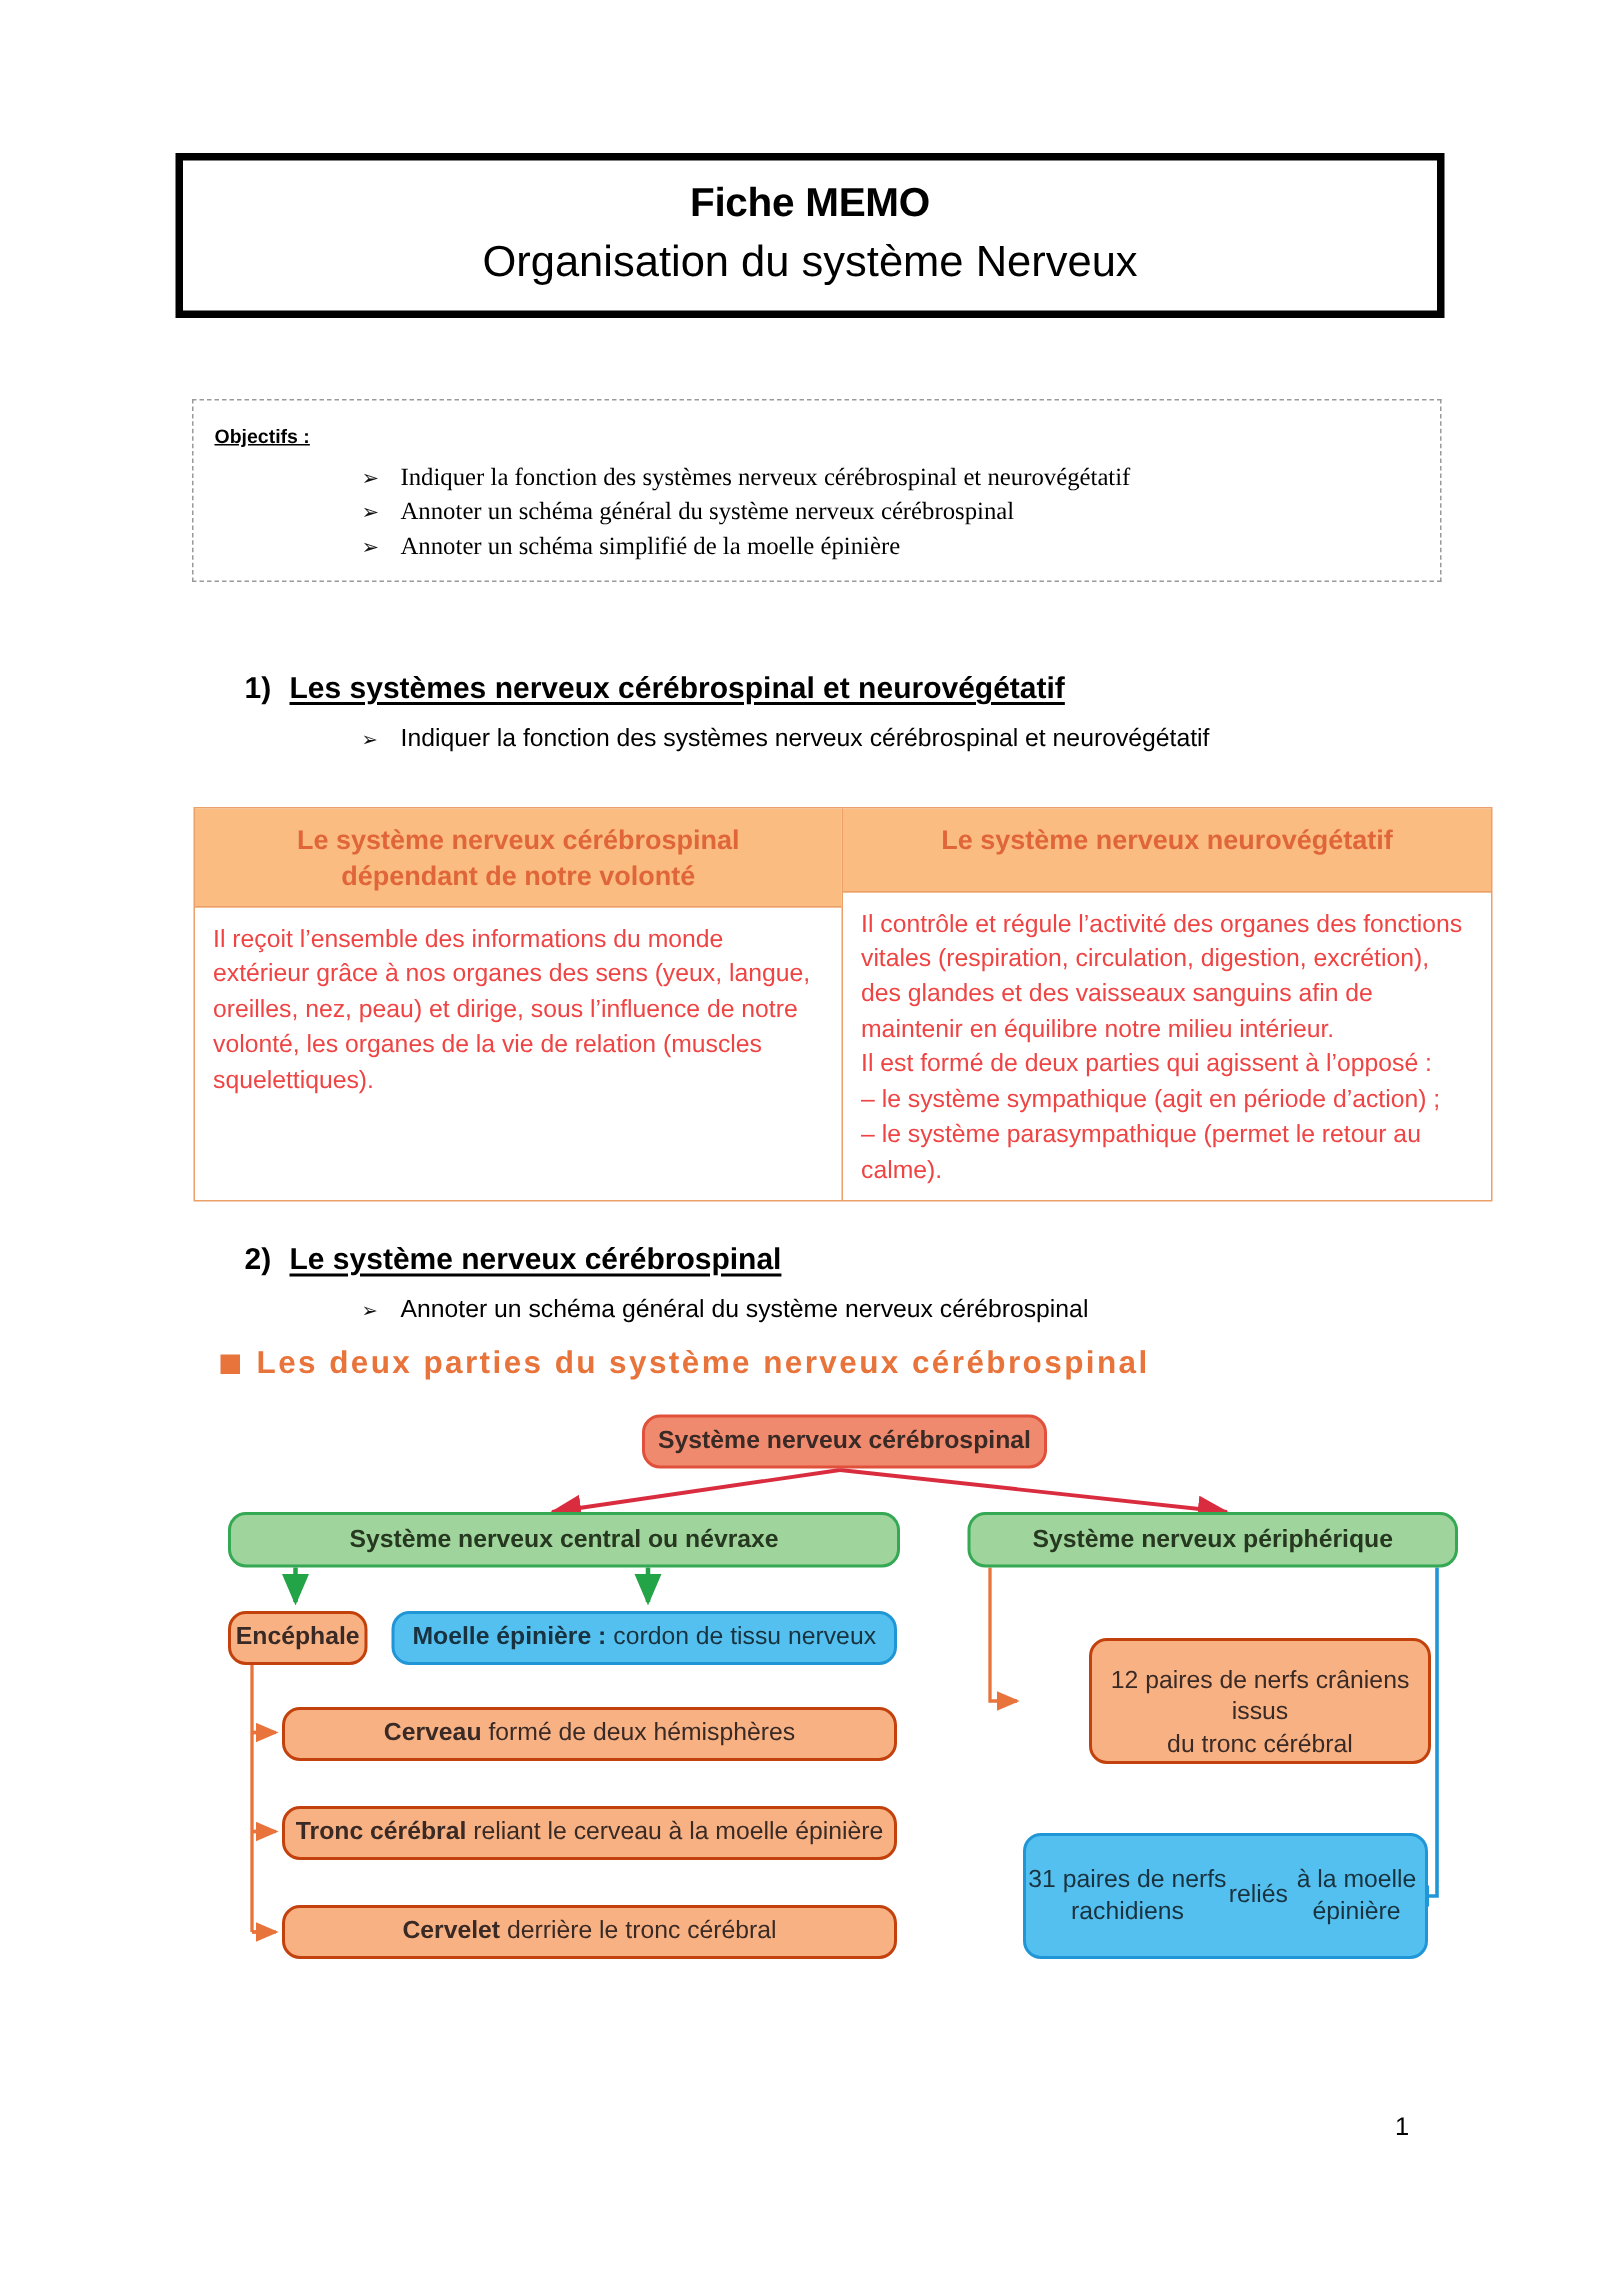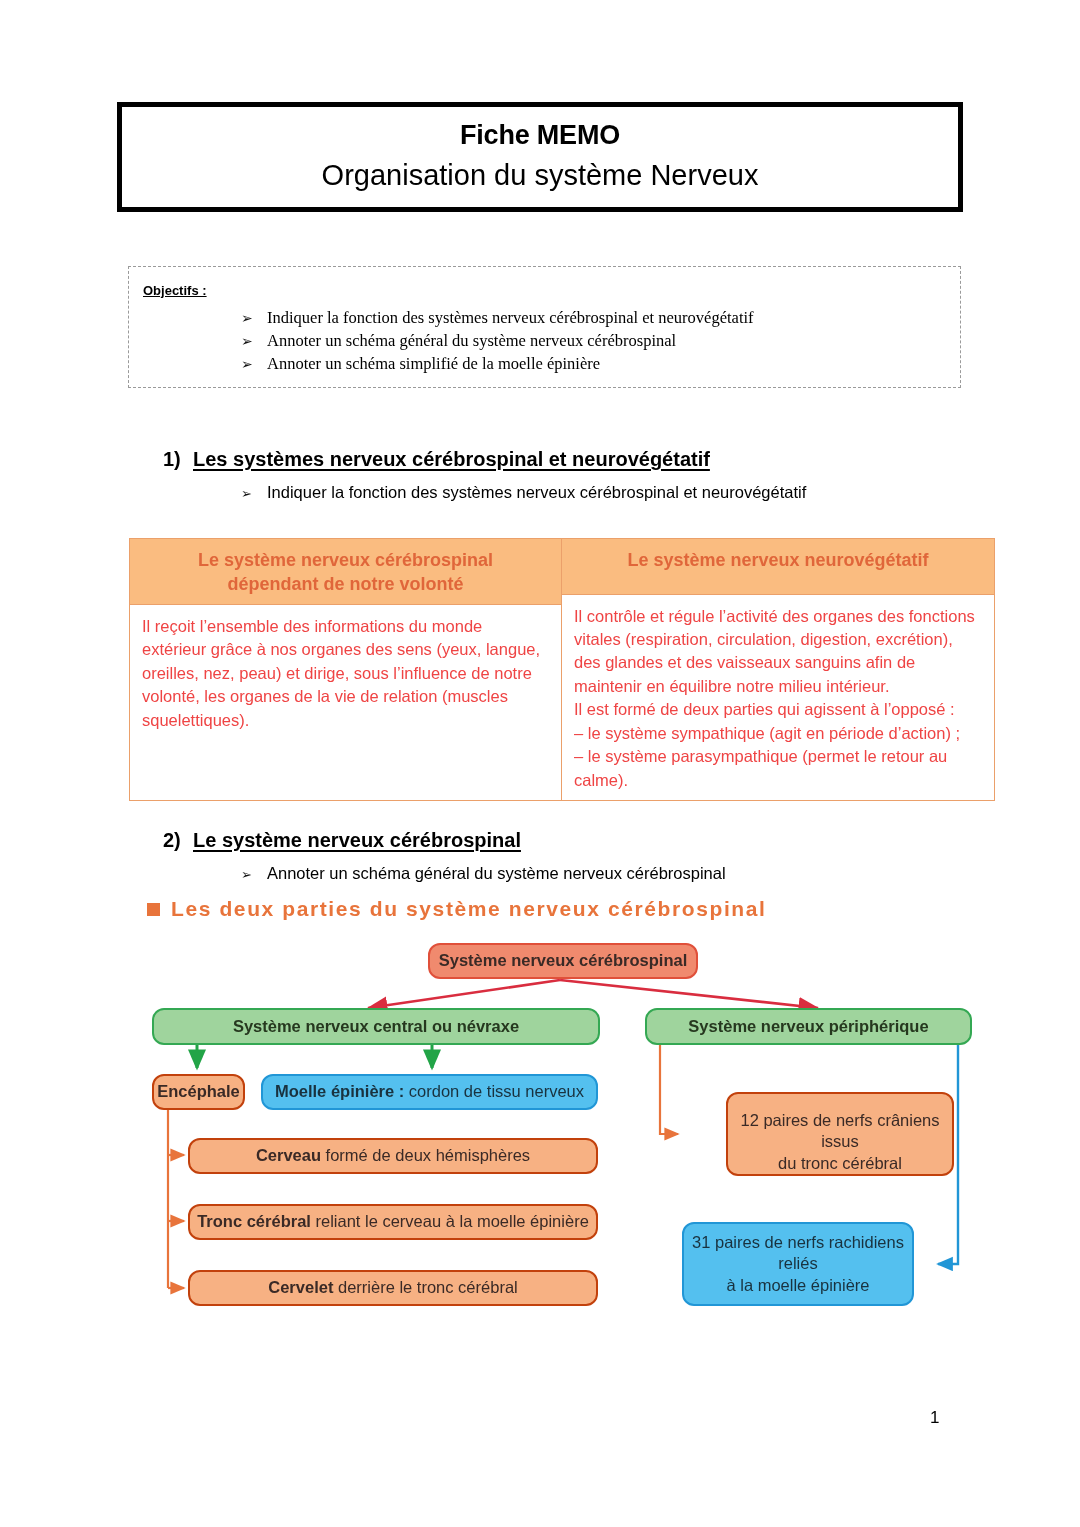--- a/index.html
+++ b/index.html
@@ -361,21 +361,21 @@
   <div class="box box-orange" style="left:188px; top:1270px; width:410px; height:36px;">
     <span><span class="b">Cervelet</span><span> derrière le tronc cérébral</span></span>
   </div>
 
   <div class="box box-orange" style="left:682px; top:1092px; width:228px; height:84px; flex-direction:column; justify-content:flex-end;margin-left:44px;">
     <div>12 paires de nerfs crâniens</div>
     <div>issus</div>
     <div>du tronc cérébral</div>
   </div>
 
-  <div class="box box-blue" style="left:682px; top:1222px; width:232px; height:84px; flex-direction:column; justify-content:center;">
+  <div class="box box-blue" style="left:682px; top:1222px; width:270px; height:84px; flex-direction:row; justify-content:center;">
     <div>31 paires de nerfs rachidiens</div>
     <div>reliés</div>
     <div>à la moelle épinière</div>
   </div>
 
   <div style="position:absolute; left:930px; top:1408px; font-size:17px;">1</div>
 
 </div>
 
 </body></html>

